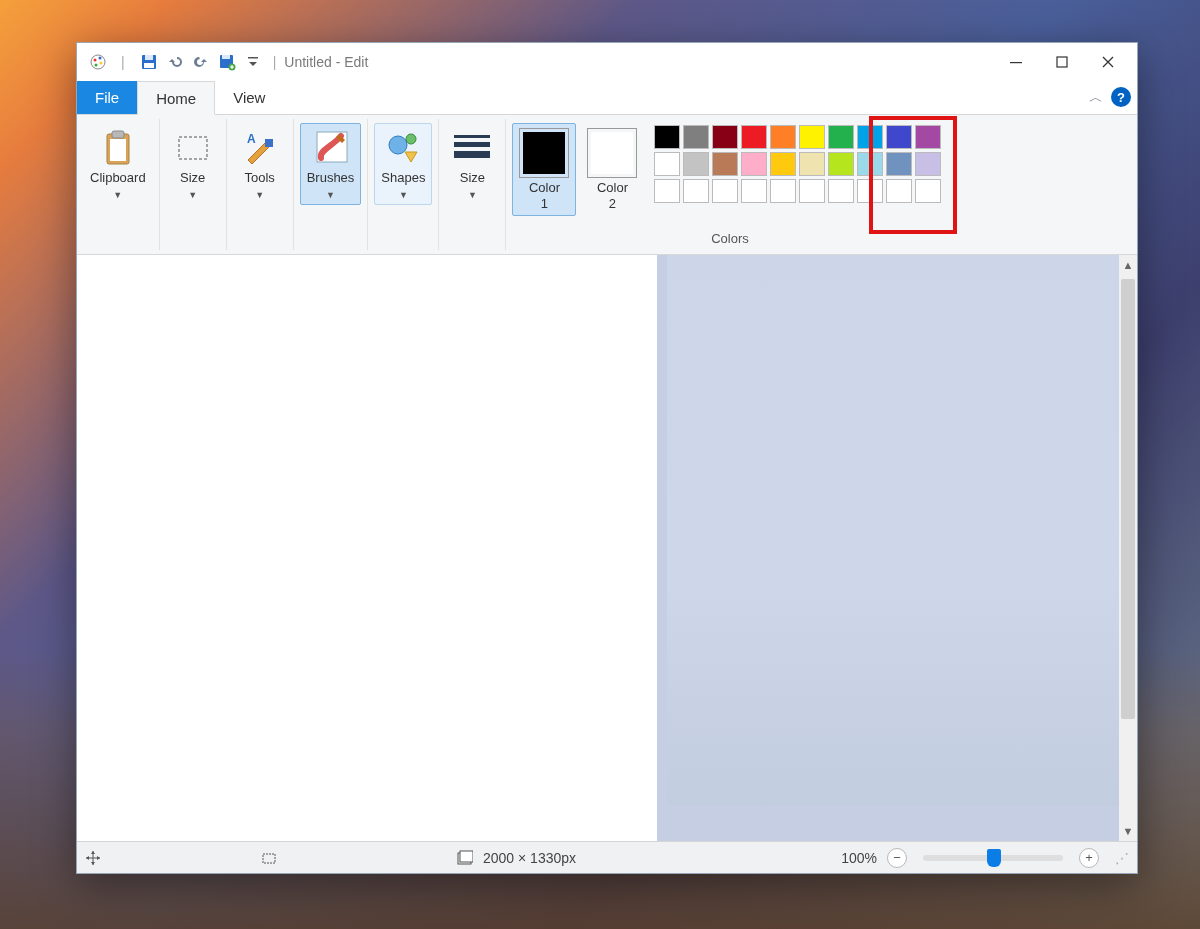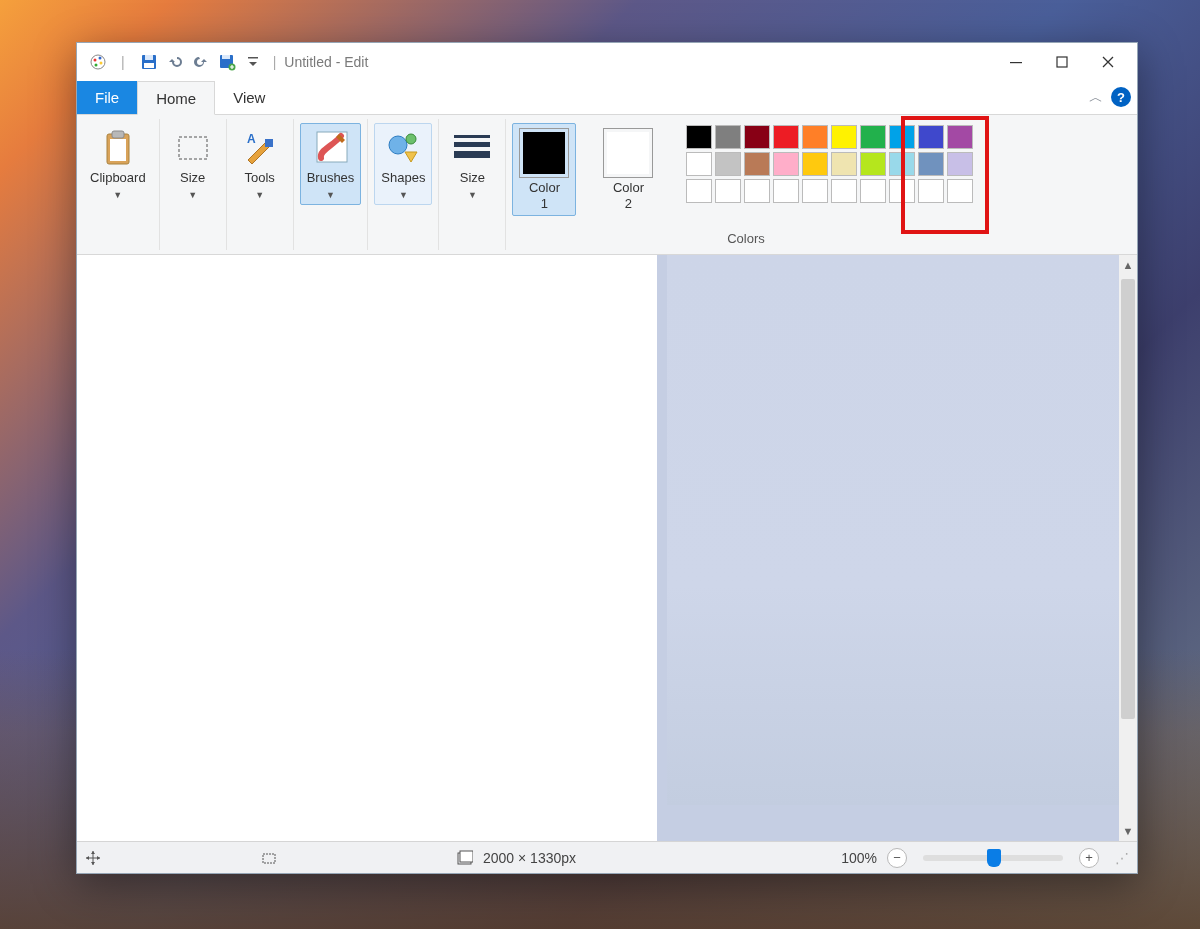--- a/index.html
+++ b/index.html
@@ -28,21 +28,21 @@
   .tabbar{height:34px;display:flex;align-items:stretch;border-bottom:1px solid #d8d8d8;background:#fff;position:relative;}
   .tab{padding:0 18px;display:flex;align-items:center;font-size:15px;color:#333;cursor:pointer;}
   .tab.file{background:#1a87e2;color:#fff;}
   .tab.active{background:#f5f6f7;border:1px solid #d8d8d8;border-bottom:1px solid #f5f6f7;margin-bottom:-1px;}
   .help-circle{position:absolute;right:6px;top:6px;width:20px;height:20px;border-radius:50%;background:#0062c3;color:#fff;font-size:13px;display:flex;align-items:center;justify-content:center;font-weight:bold;}
   .collapse-chev{position:absolute;right:34px;top:8px;color:#8a9099;font-size:14px;}
   
   .ribbon{height:140px;background:#f5f6f7;display:flex;padding:4px 0;border-bottom:1px solid #d8d8d8;}
   .grp{display:flex;flex-direction:column;align-items:center;justify-content:space-between;padding:4px 6px;border-right:1px solid #e2e2e2;position:relative;}
   .grp:last-child{border-right:none;}
-  .grp-inner{display:flex;gap:20px;align-items:flex-start;}
+  .grp-inner{display:flex;gap:4px;align-items:flex-start;}
   .rbtn{display:flex;flex-direction:column;align-items:center;gap:2px;padding:4px 6px;border:1px solid transparent;border-radius:2px;text-align:center;}
   .rbtn.sel{background:#cfe4f7;border:1px solid #7cb3e0;}
   .rbtn.hov{background:#eaf2fb;border:1px solid #bcd6ef;}
   .rbtn .ic{width:40px;height:40px;display:flex;align-items:center;justify-content:center;}
   .rbtn .lbl{font-size:13px;color:#333;line-height:1.2;white-space:pre-line;}
   .dd-tri{font-size:9px;color:#555;margin-top:2px;}
   .grp-label{font-size:13px;color:#555;padding-top:2px;}
   .swatch-big{width:50px;height:50px;border:1px solid #999;display:flex;align-items:center;justify-content:center;}
   .swatch-big-inner{width:42px;height:42px;}
   .palette{display:grid;grid-template-columns:repeat(10,26px);grid-template-rows:repeat(3,24px);gap:3px;margin:2px 6px;}

